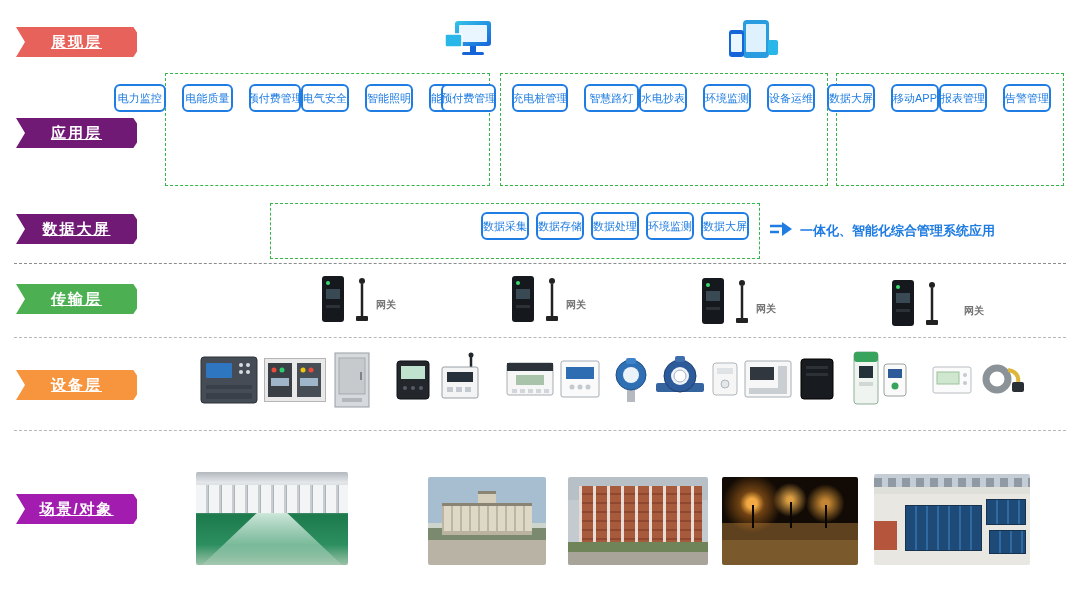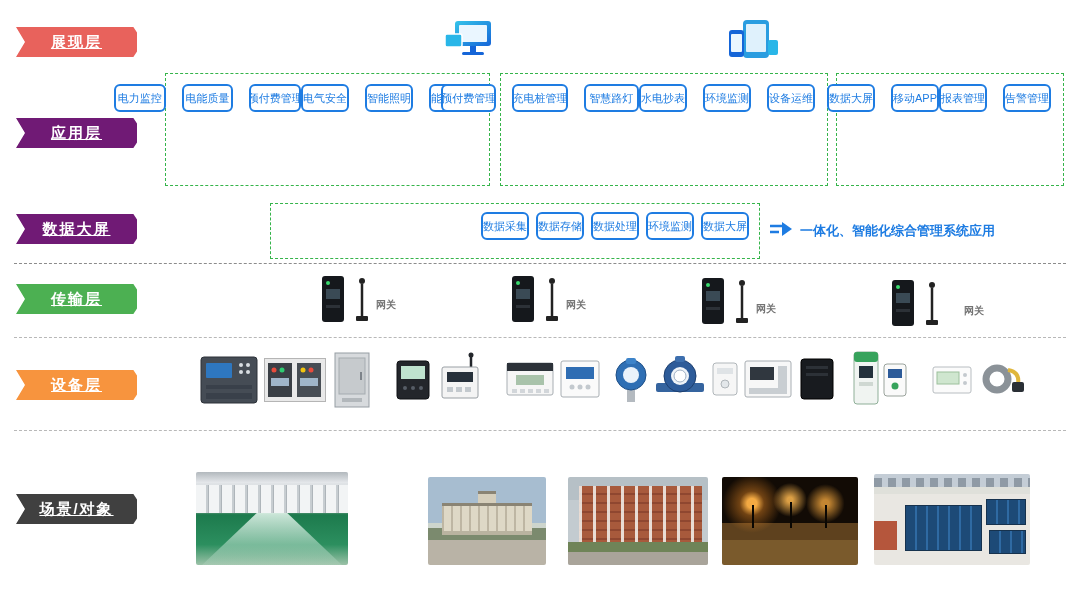--- a/index.html
+++ b/index.html
@@ -4,21 +4,21 @@
 <style>
   html,body{margin:0;padding:0;background:#ffffff;}
   .canvas{position:relative;width:1080px;height:593px;background:#fff;
           font-family:"Liberation Sans","DejaVu Sans",sans-serif;overflow:hidden;}
 
   
   .tag{position:absolute;left:16px;width:121px;height:30px;color:#fff;font-weight:bold;
        font-size:15px;letter-spacing:2px;display:flex;align-items:center;justify-content:center;
        clip-path:polygon(0 0,97% 0,100% 18%,100% 82%,97% 100%,0 100%,9px 50%);text-decoration:underline;}
   .tag-red{background:#e8625c}.tag-blue{background:#701a75}
-  .tag-green{background:#4cb052}.tag-orange{background:#f7943e}.tag-scene{background:#404040}
+  .tag-green{background:#4cb052}.tag-orange{background:#f7943e}.tag-scene{background:#a21caf}
 
   
   .group{position:absolute;border:1.5px dashed #35b44a;box-sizing:border-box;display:flex;
          flex-direction:row;justify-content:flex-end;gap:0;padding:10px 12px 13px;}
   .app-row{display:flex;gap:16px}
   .app-box{flex:1;height:24px;border:2px solid #1e7ce2;border-radius:6px;color:#1e7ce2;
            font-size:11px;display:flex;align-items:center;justify-content:center;background:#fff;
            white-space:nowrap;overflow:hidden;}
   .data-row{display:flex;gap:7px}
 

